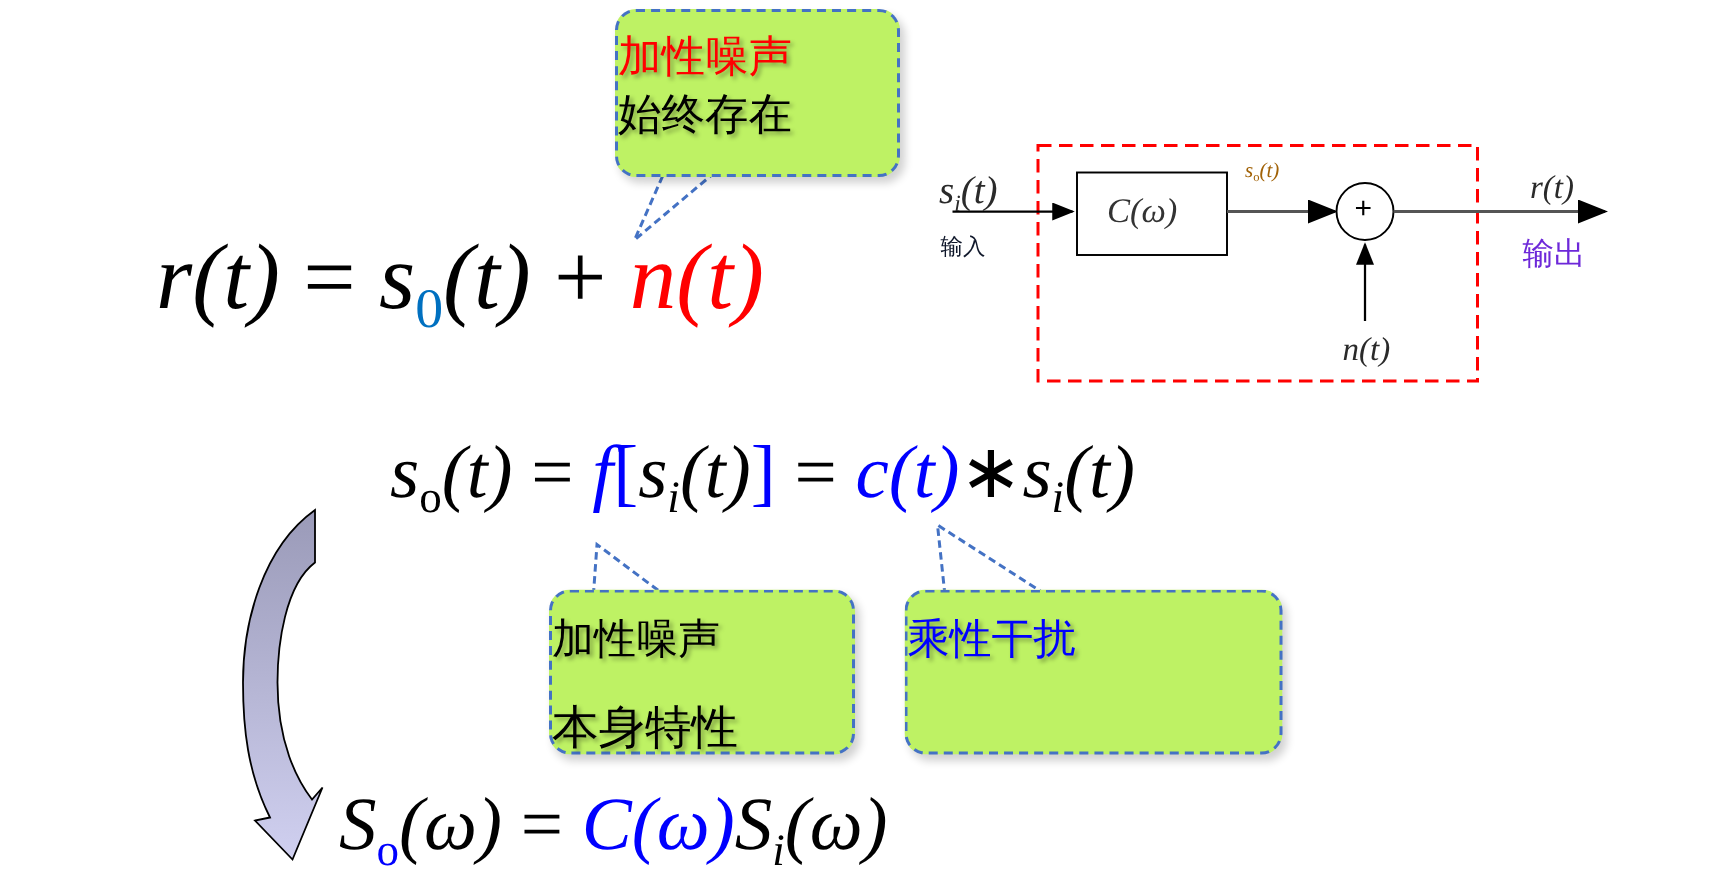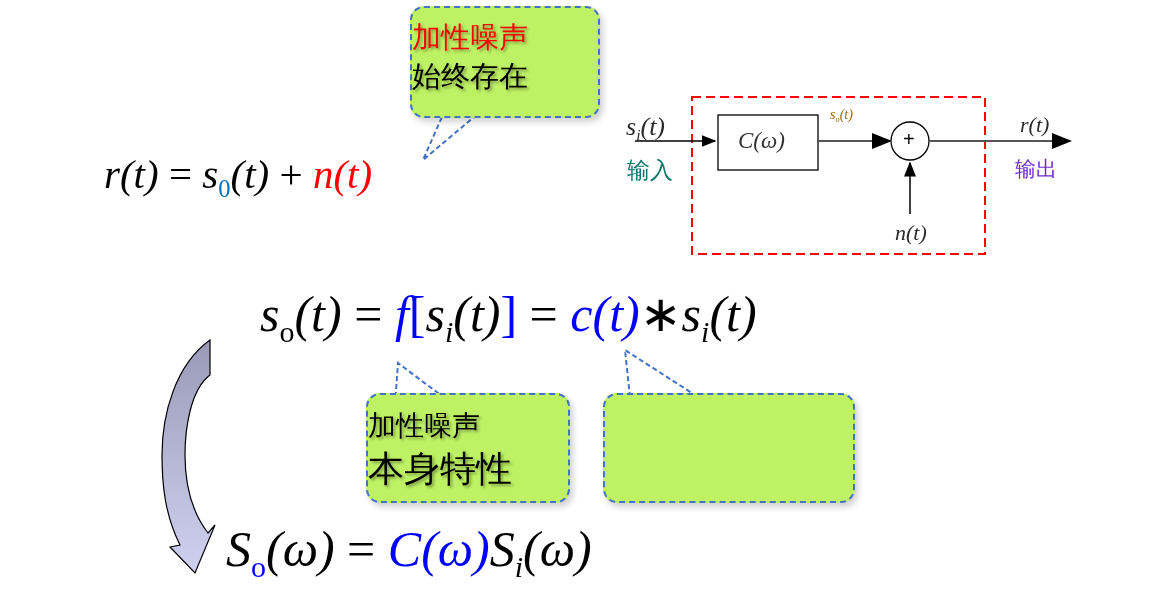--- a/index.html
+++ b/index.html
@@ -21,21 +21,21 @@
 <body>
 
 <svg class="abs" style="left:405px;top:0;" width="200" height="165">
   <path d="M40 110 L18 160 L75 112" fill="#fff" stroke="#4472c4" stroke-width="2" stroke-dasharray="5,3"></path>
 </svg>
 <div class="bubble" style="left:410px;top:6px;width:186px;height:108px;">
   <span style="font-size:29px;margin-top:10px;color:#ff0000;">加性噪声</span>
   <span style="font-size:29px;color:#000;">始终存在</span>
 </div>
 
-<div class="abs eq" style="left:104px;top:150px;font-size:41px;">
+<div class="abs eq" style="left:104px;top:150px;font-size:62px;">
   <span>r(t)</span>
   <span class="up">=</span>
   <span>s</span><span class="sub up" style="color:#0070c0;">0</span><span>(t)</span>
   <span class="up">+</span>
   <span class="red">n(t)</span>
 </div>
 
 <svg class="abs" style="left:600px;top:90px;" width="480" height="175">
   <defs>
     <marker id="ah" markerWidth="10" markerHeight="8" refX="9" refY="4" orient="auto">
@@ -47,21 +47,21 @@
   <rect x="118" y="25" width="100" height="55" fill="#fff" stroke="#000" stroke-width="1.3"></rect>
   <line x1="218" y1="51" x2="290" y2="51" stroke="#555" stroke-width="2" marker-end="url(#ah)"></line>
   <circle cx="310" cy="51" r="19" fill="#fff" stroke="#000" stroke-width="1.3"></circle>
   <line x1="310" y1="125" x2="72" y2="125" stroke="none"></line>
   <line x1="310" y1="124" x2="310" y2="73" stroke="#000" stroke-width="1.5" marker-end="url(#ah)"></line>
   <line x1="329" y1="51" x2="470" y2="51" stroke="#555" stroke-width="2" marker-end="url(#ah)"></line>
 </svg>
 <div class="abs eq" style="left:626px;top:112px;font-size:26px;color:#2a2a2a;">
   <span>s</span><span class="sub">i</span><span>(t)</span>
 </div>
-<div class="abs cjk" style="left:627px;top:155px;font-size:23px;color:#0f766e;">输入</div>
+<div class="abs cjk" style="left:627px;top:155px;font-size:15px;color:#0f172a;">输入</div>
 <div class="abs eq" style="left:738px;top:128px;font-size:23px;color:#333;">C(ω)</div>
 <div class="abs eq" style="left:830px;top:107px;font-size:14px;color:#a16207;">
   <span>s</span><span class="sub up">o</span><span>(t)</span>
 </div>
 <div class="abs" style="left:903px;top:128px;font-size:20px;font-family:'Liberation Sans',sans-serif;">+</div>
 <div class="abs eq" style="left:895px;top:220px;font-size:22px;color:#2a2a2a;">n(t)</div>
 <div class="abs eq" style="left:1020px;top:112px;font-size:22px;color:#2a2a2a;">r(t)</div>
 <div class="abs cjk" style="left:1015px;top:155px;font-size:21px;color:#6d28d9;">输出</div>
 
 <div class="abs eq" style="left:228px;top:285px;font-size:50px;margin-left:32px;">
@@ -80,26 +80,27 @@
     </linearGradient>
   </defs>
   <path d="M50 5 L50 40 C30 55 25 95 25 120 C25 160 38 185 48 198 L55 190 L35 238 L10 212 L20 210 C5 180 2 150 2 120 C2 80 15 30 50 5 Z" fill="url(#ag)" stroke="#000" stroke-width="1.2"></path>
 </svg>
 
 <svg class="abs" style="left:360px;top:355px;" width="200" height="60">
   <path d="M35 50 L38 8 L90 47" fill="#fff" stroke="#4472c4" stroke-width="2" stroke-dasharray="5,3"></path>
 </svg>
 <div class="bubble" style="left:366px;top:393px;width:200px;height:106px;">
   <span style="font-size:28px;margin-top:12px;color:#000;">加性噪声</span>
-  <span style="font-size:36px;color:#000;">本身特性</span>
+  <span style="font-size:31px;color:#000;margin-top:20px;">本身特性</span>
 </div>
 
 <svg class="abs" style="left:600px;top:345px;" width="200" height="60">
   <path d="M30 52 L25 5 L95 50" fill="#fff" stroke="#4472c4" stroke-width="2" stroke-dasharray="5,3"></path>
 </svg>
 <div class="bubble" style="left:603px;top:393px;width:248px;height:106px;">
+  <span style="font-size:28px;margin-top:12px;color:#0000ff;">乘性干扰</span>
 </div>
 
 <div class="abs eq" style="left:226px;top:520px;font-size:50px;">
   <span>S</span><span class="sub up blue">o</span><span>(ω)</span>
   <span class="up">=</span>
   <span class="blue">C(ω)</span><span>S</span><span class="sub">i</span><span>(ω)</span>
 </div>
 
 </body></html>

